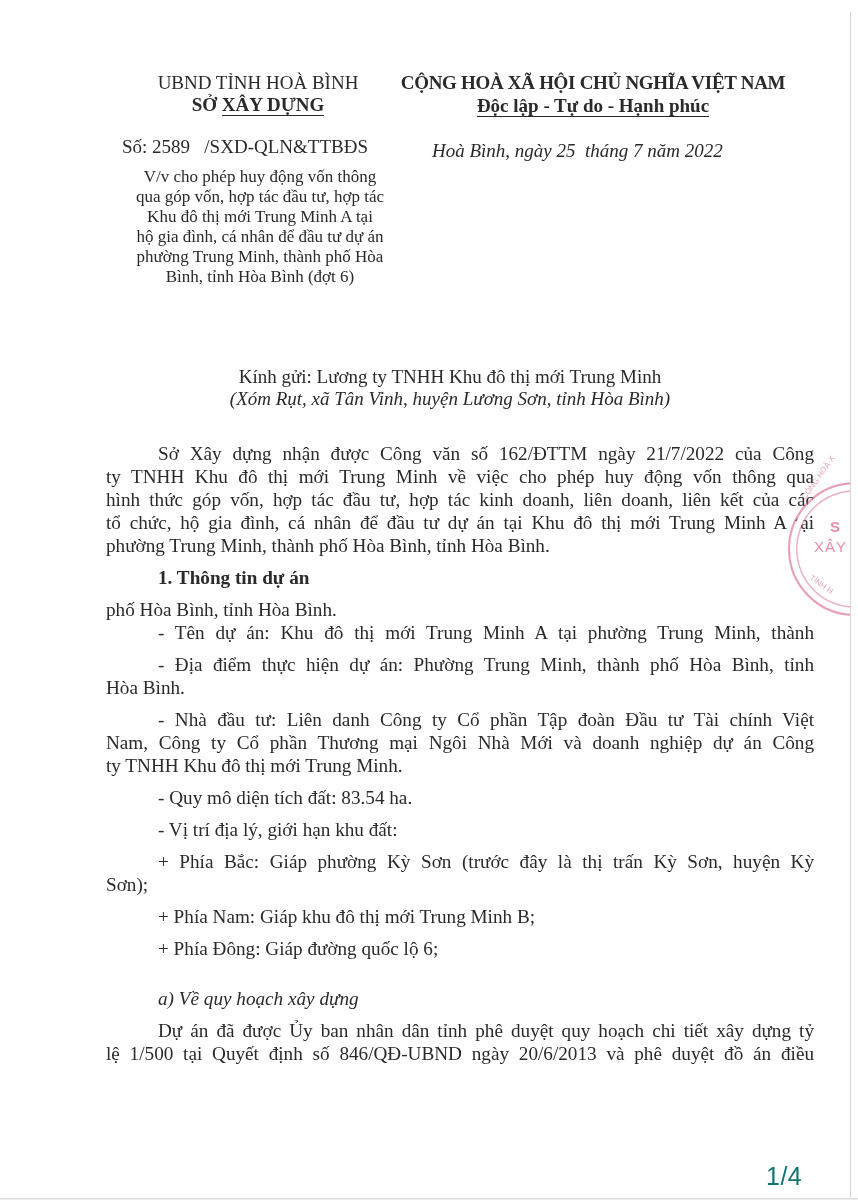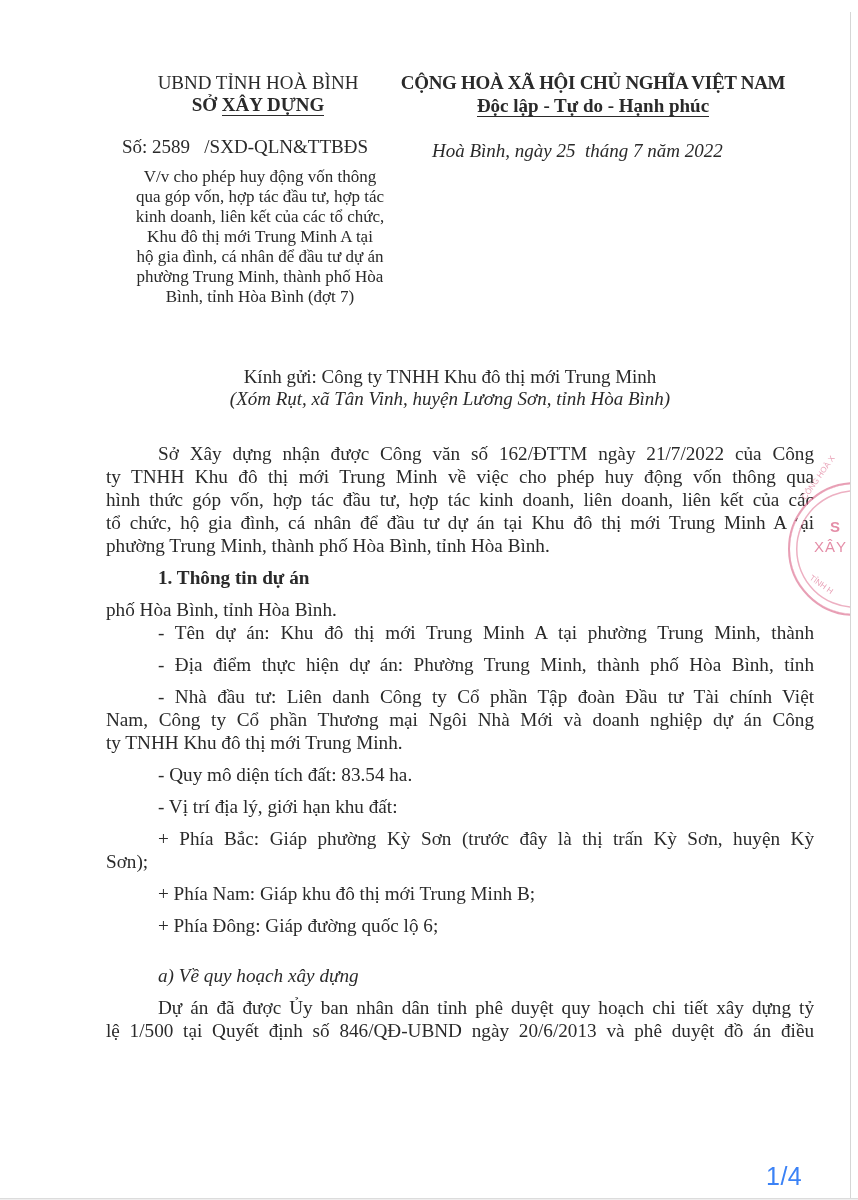--- a/index.html
+++ b/index.html
@@ -38,21 +38,21 @@
       left: 0; top: 1186px;
       width: 858px; height: 14px;
       background: #eeeeee;
       border-top: 1px solid #dcdcdc;
     }
     .page-indicator {
       position: absolute;
       left: 766px; top: 1150px;
       font-family: "Liberation Sans", "DejaVu Sans", sans-serif;
       font-size: 25px;
-      color: #3b82f6;
+      color: #0f766e;
       letter-spacing: 0.5px;
     }
 
     
     .hdr-left {
       position: absolute;
       left: 108px; top: 60px;
       width: 300px;
       text-align: center;
     }
@@ -213,35 +213,34 @@
   <div class="page">
 
     <div class="hdr-left">
       <div class="org-parent">UBND TỈNH HOÀ BÌNH</div>
       <div class="org-name"><span>SỞ </span><span class="ul">XÂY DỰNG</span></div>
     </div>
     <div class="doc-number">Số: 2589   /SXD-QLN&amp;TTBĐS</div>
     <div class="subject">
       <div>V/v cho phép huy động vốn thông</div>
       <div>qua góp vốn, hợp tác đầu tư, hợp tác</div>
-      <div>kinh doanh, liên kết của các tổ chức,</div>
       <div>Khu đô thị mới Trung Minh A tại</div>
       <div>hộ gia đình, cá nhân để đầu tư dự án</div>
       <div>phường Trung Minh, thành phố Hòa</div>
-      <div>Bình, tỉnh Hòa Bình (đợt 7)</div>
+      <div>Bình, tỉnh Hòa Bình (đợt 6)</div>
     </div>
 
     <div class="hdr-right">
       <div class="nation">CỘNG HOÀ XÃ HỘI CHỦ NGHĨA VIỆT NAM</div>
       <div class="motto"><span>Độc lập - Tự do - Hạnh phúc</span></div>
     </div>
     <div class="date-line">Hoà Bình, ngày 25  tháng 7 năm 2022</div>
 
     <div class="recipient">
-      <div class="to">Kính gửi: Công ty TNHH Khu đô thị mới Trung Minh</div>
+      <div class="to">Kính gửi: Lương ty TNHH Khu đô thị mới Trung Minh</div>
       <div class="addr">(Xóm Rụt, xã Tân Vinh, huyện Lương Sơn, tỉnh Hòa Bình)</div>
     </div>
 
     <div class="body">
       <div class="p">
         <span class="line indent">Sở Xây dựng nhận được Công văn số 162/ĐTTM ngày 21/7/2022 của Công</span>
         <span class="line">ty TNHH Khu đô thị mới Trung Minh về việc cho phép huy động vốn thông qua</span>
         <span class="line">hình thức góp vốn, hợp tác đầu tư, hợp tác kinh doanh, liên doanh, liên kết của các</span>
         <span class="line">tổ chức, hộ gia đình, cá nhân để đầu tư dự án tại Khu đô thị mới Trung Minh A tại</span>
         <span class="line last">phường Trung Minh, thành phố Hòa Bình, tỉnh Hòa Bình.</span>
@@ -249,20 +248,21 @@
       <div class="gap"></div>
       <div class="heading">1. Thông tin dự án</div>
       <div class="gap"></div>
       <div class="p">
         <span class="line last">phố Hòa Bình, tỉnh Hòa Bình.</span>
         <span class="line indent">- Tên dự án: Khu đô thị mới Trung Minh A tại phường Trung Minh, thành</span>
       </div>
       <div class="gap"></div>
       <div class="p">
         <span class="line indent">- Địa điểm thực hiện dự án: Phường Trung Minh, thành phố Hòa Bình, tỉnh</span>
+        <span class="line last">Hòa Bình.</span>
       </div>
       <div class="gap"></div>
       <div class="p">
         <span class="line indent">- Nhà đầu tư: Liên danh Công ty Cổ phần Tập đoàn Đầu tư Tài chính Việt</span>
         <span class="line">Nam, Công ty Cổ phần Thương mại Ngôi Nhà Mới và doanh nghiệp dự án Công</span>
         <span class="line last">ty TNHH Khu đô thị mới Trung Minh.</span>
       </div>
       <div class="gap"></div>
       <div class="p">
         <span class="line indent last">- Quy mô diện tích đất: 83.54 ha.</span>

